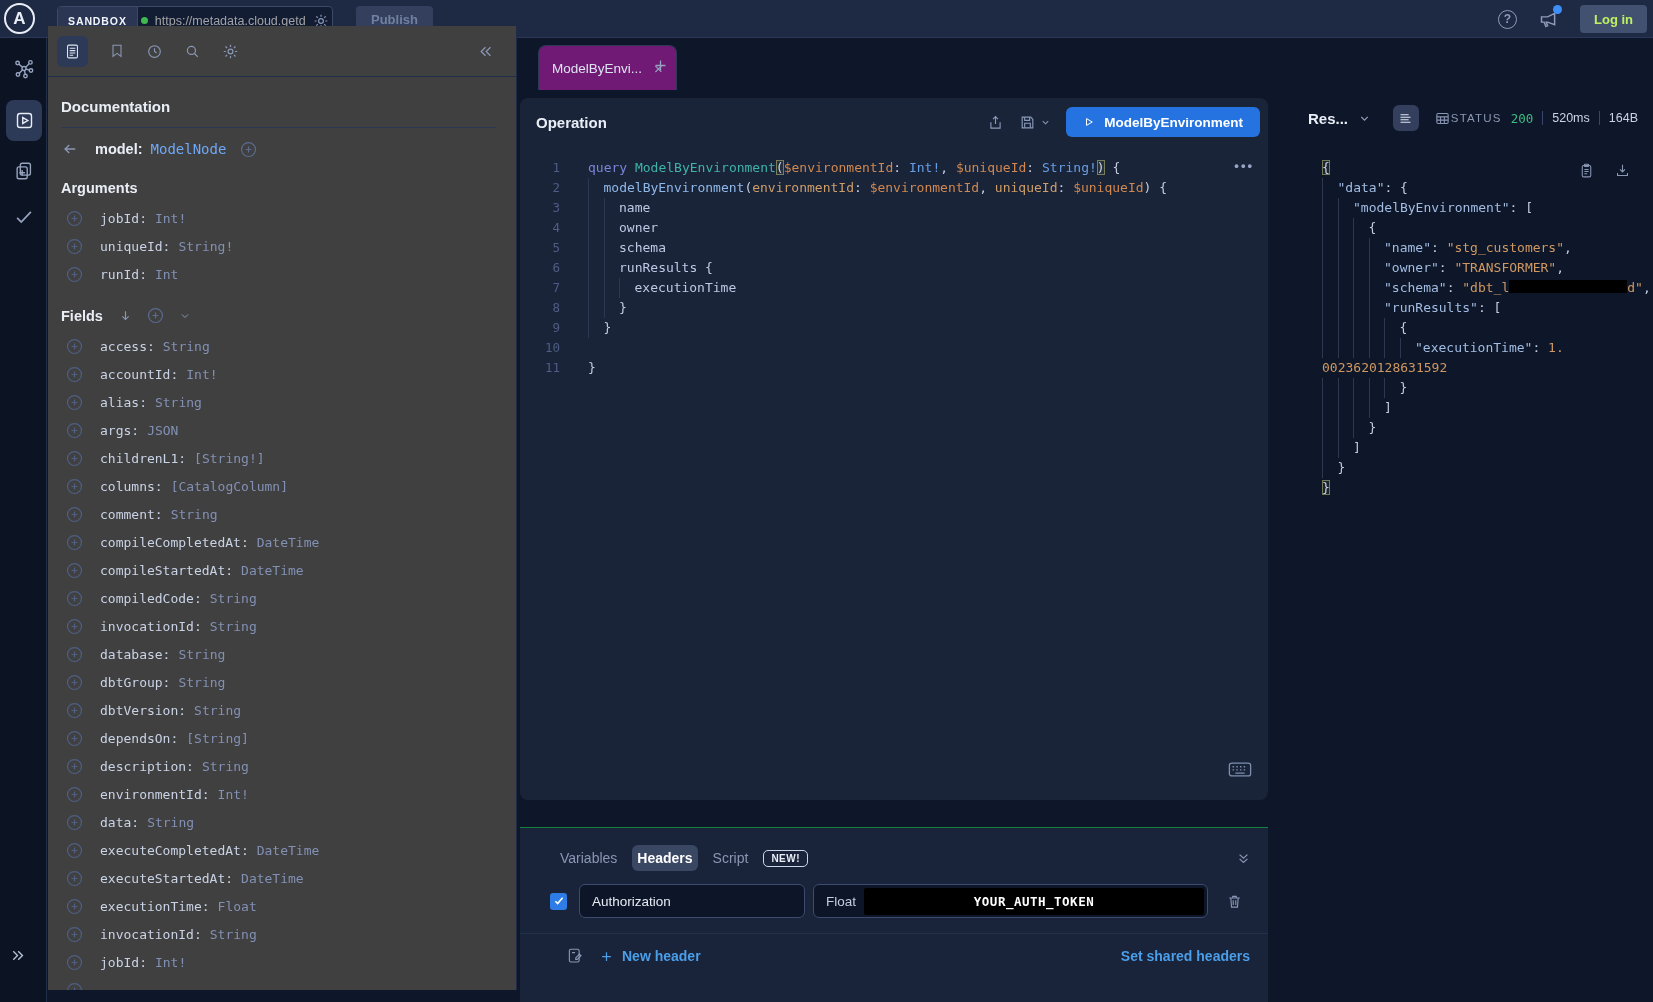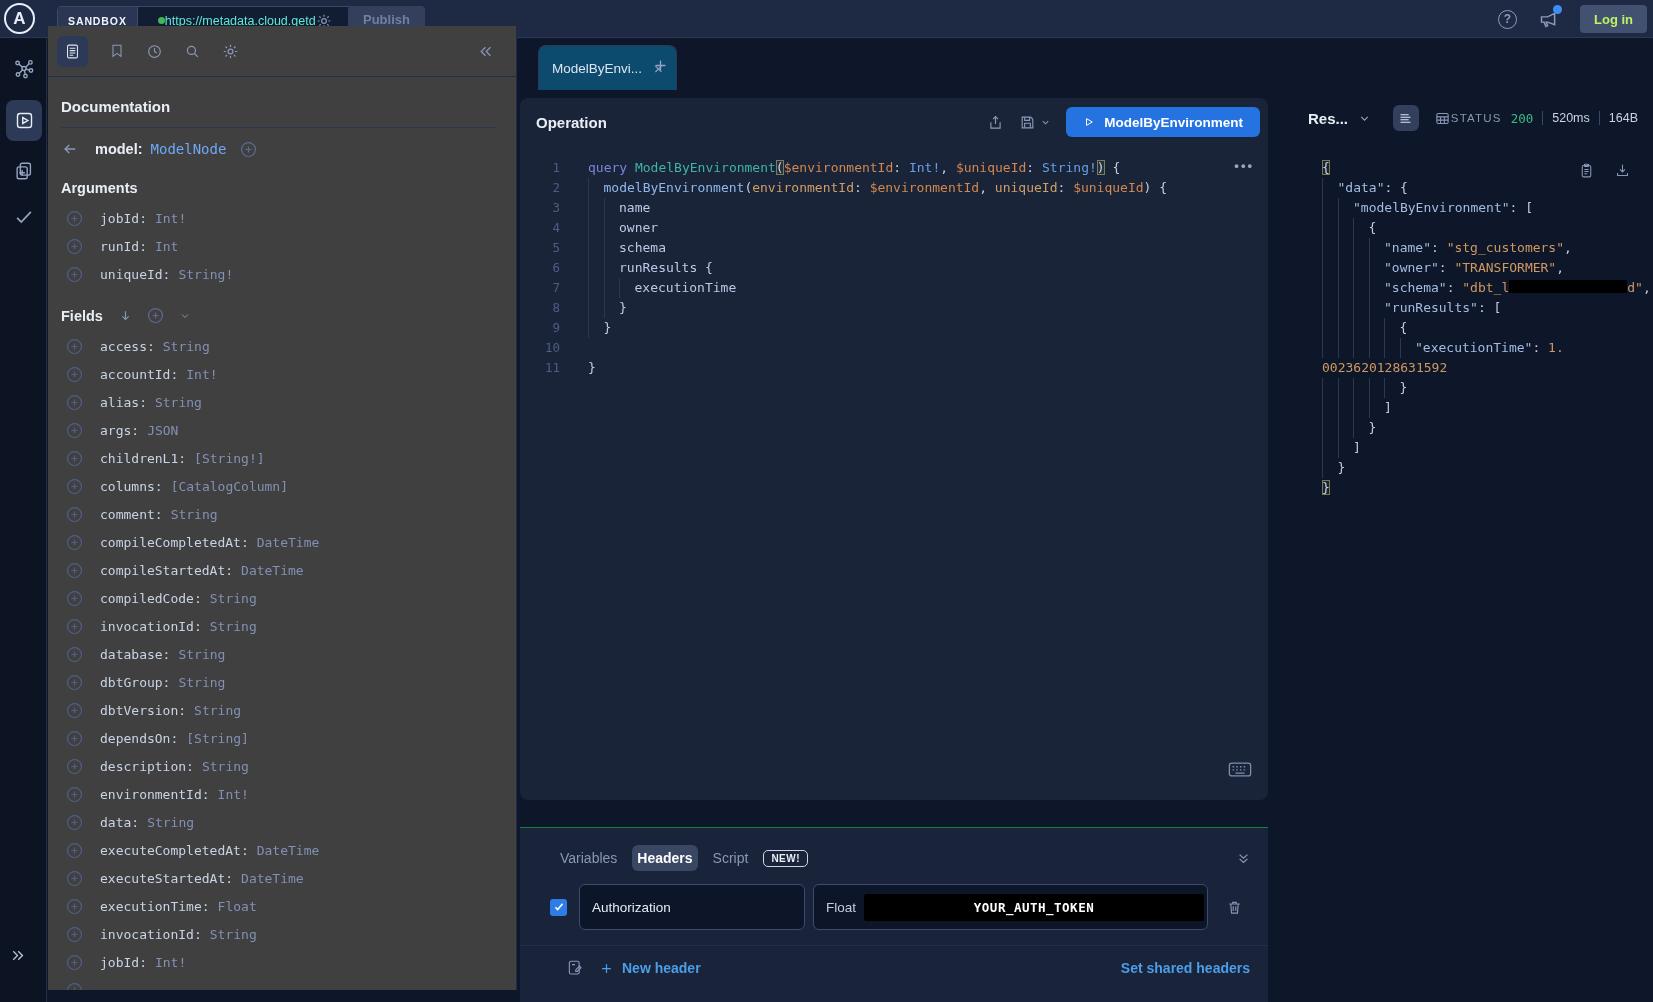--- a/index.html
+++ b/index.html
@@ -11,25 +11,25 @@
   
   #topbar { position:absolute; left:0; top:0; width:1653px; height:38px;
     background:#1e2944; border-bottom:1px solid #2b3756; }
   .logo { position:absolute; left:4px; top:3px; width:31px; height:31px; border:2px solid #e9eef6;
     border-radius:50%; color:#e9eef6; font-weight:bold; font-size:17px;
     display:flex; align-items:center; justify-content:center; }
   .env-group { position:absolute; left:57px; top:6px; height:29px; display:flex; align-items:stretch;
     border:1px solid #3b4866; border-radius:4px; background:#121c33; }
   .env-label { padding:0 10px; background:#2b3654; color:#f2f5fa; font-weight:bold; font-size:10.5px;
     letter-spacing:.9px; display:flex; align-items:center; border-right:1px solid #3b4866; border-radius:3px 0 0 3px; }
-  .env-url { display:flex; align-items:center; padding:0 20px; color:#5eead4; font-size:12.5px; }
+  .env-url { display:flex; align-items:center; gap:7px; padding:0 3px; color:#a3a3a3; font-size:12.5px; }
   .gdot { width:7px; height:7px; border-radius:50%; background:#3fb950; }
   .url-text { max-width:200px; overflow:hidden; white-space:nowrap; }
   .env-gear { color:#8a97b5; }
-  .publish-btn { position:absolute; left:348px; top:6px; height:27px; padding:0 15px; background:#333f5c;
+  .publish-btn { position:absolute; left:356px; top:6px; height:27px; padding:0 15px; background:#333f5c;
     color:#72809f; font-weight:bold; font-size:13px; border-radius:4px; display:flex; align-items:center; }
   .tb-right { position:absolute; right:6px; top:0; height:38px; display:flex; align-items:center; gap:21px; }
   .qicon { width:19px; height:19px; border:1.6px solid #8e9bb9; border-radius:50%; color:#8e9bb9;
     font-size:12px; font-weight:bold; display:flex; align-items:center; justify-content:center; }
   .mega { position:relative; color:#8e9bb9; }
   .mega .dot { position:absolute; right:-3px; top:-4px; width:9px; height:9px; border-radius:50%; background:#3e8ef7; }
   .login-btn { height:28px; padding:0 14px; background:#42516f; color:#bef264; font-weight:bold; font-size:13px;
     border-radius:4px; display:flex; align-items:center; }
 
   
@@ -60,21 +60,21 @@
   .docs-h .hic { color:#8a97b5; margin-left:15px; }
   .doc-list { margin-top:8px; }
   .doc-row { height:28px; display:flex; align-items:center; padding-left:18px;
     font-family:"DejaVu Sans Mono",monospace; font-size:13px; }
   .doc-row .cplus { color:#4f5e84; margin-right:17px; flex:none; }
   .dn { color:#c9d3e6; }
   .dt { color:#8290b4; margin-left:8px; }
 
   
   #tabbar { position:absolute; left:520px; top:45px; width:748px; height:45px; }
-  .tab { position:absolute; left:18px; top:0; height:45px; background:#0c4a6e; border:1px solid #2c3956;
+  .tab { position:absolute; left:18px; top:0; height:45px; background:#701a75; border:1px solid #2c3956;
     border-bottom:none; border-radius:8px 8px 0 0; display:flex; align-items:center; padding:0 13px; }
   .tab-label { font-size:13.5px; color:#dde4f0; }
   .tab-close { margin-left:12px; color:#97a4c0; font-size:15px; line-height:1; }
   .tab-add { position:absolute; left:132px; top:12px; color:#97a4c0; }
 
   
   #op-panel { position:absolute; left:520px; top:98px; width:748px; height:702px; background:#1a2439;
     border-radius:8px; overflow:hidden; }
   .op-header { height:48px; display:flex; align-items:center; padding:0 8px 0 16px; }
   .op-title { font-size:15px; font-weight:bold; color:#e9eef6; }
@@ -120,21 +120,21 @@
     background:#19233a; border-top:1px solid #15803d; }
   .bp-tabs { padding:17px 16px 0 40px; display:flex; align-items:center; gap:15px; }
   .bp-tab { font-size:14px; color:#8a97b3; }
   .bp-tab.active { background:#3a4763; color:#fff; font-weight:bold; padding:5px 5px; border-radius:6px; }
   .new-badge { border:1px solid #cdd5e6; color:#e8edf6; font-size:10px; font-weight:bold;
     padding:2px 7px; border-radius:5px; letter-spacing:.5px; }
   .bp-collapse { margin-left:auto; color:#8a97b5; }
   .bp-row { margin-top:13px; padding-left:30px; display:flex; align-items:center; }
   .cbx { width:17px; height:17px; background:#2e7de6; border-radius:3px; flex:none;
     display:flex; align-items:center; justify-content:center; }
-  .hd-input { height:46px; background:#0d1628; border:1px solid #3c4b6f; border-radius:6px;
+  .hd-input { height:34px; background:#0d1628; border:1px solid #3c4b6f; border-radius:6px;
     color:#e6ebf4; font-size:13.5px; padding:0 12px; }
   .key-input { width:226px; margin-left:12px; }
   .val-input { width:395px; margin-left:8px; display:flex; align-items:center; padding:0 3px 0 12px; }
   .val-prefix { color:#c2cce2; font-size:13.5px; flex:none; }
   .val-token { flex:1; margin-left:8px; height:27px; background:#000; border-radius:2px; color:#fff;
     font-family:"DejaVu Sans Mono",monospace; font-size:12.5px; font-weight:bold; letter-spacing:.5px;
     display:flex; align-items:center; justify-content:center; }
   .trash { margin-left:18px; color:#8a97b5; }
   .bp-div { margin-top:15px; border-top:1px solid #242f4c; }
   .bp-foot { margin-top:13px; padding:0 18px 0 46px; display:flex; align-items:center; }
@@ -282,32 +282,32 @@
         <span class="dn">jobId:</span>
         <span class="dt">Int!</span>
       </div>
       <div class="doc-row">
         <span class="cplus">
           <svg width="17" height="17" viewBox="0 0 20 20" fill="none" stroke="currentColor" stroke-width="1.4">
             <circle cx="10" cy="10" r="8.2"></circle>
             <path d="M10 6.5v7M6.5 10h7"></path>
           </svg>
         </span>
+        <span class="dn">uniqueId:</span>
+        <span class="dt">String!</span>
+      </div>
+      <div class="doc-row">
+        <span class="cplus">
+          <svg width="17" height="17" viewBox="0 0 20 20" fill="none" stroke="currentColor" stroke-width="1.4">
+            <circle cx="10" cy="10" r="8.2"></circle>
+            <path d="M10 6.5v7M6.5 10h7"></path>
+          </svg>
+        </span>
         <span class="dn">runId:</span>
         <span class="dt">Int</span>
-      </div>
-      <div class="doc-row">
-        <span class="cplus">
-          <svg width="17" height="17" viewBox="0 0 20 20" fill="none" stroke="currentColor" stroke-width="1.4">
-            <circle cx="10" cy="10" r="8.2"></circle>
-            <path d="M10 6.5v7M6.5 10h7"></path>
-          </svg>
-        </span>
-        <span class="dn">uniqueId:</span>
-        <span class="dt">String!</span>
       </div>
     </div>
 
   <div class="docs-h">
     <span>Fields</span>
     <span class="hic">
       <svg width="15" height="15" viewBox="0 0 24 24" fill="none" stroke="currentColor" stroke-width="1.8">
           <path d="M12 5v13M7 13.5l5 5 5-5"></path>
         </svg>
     </span>

